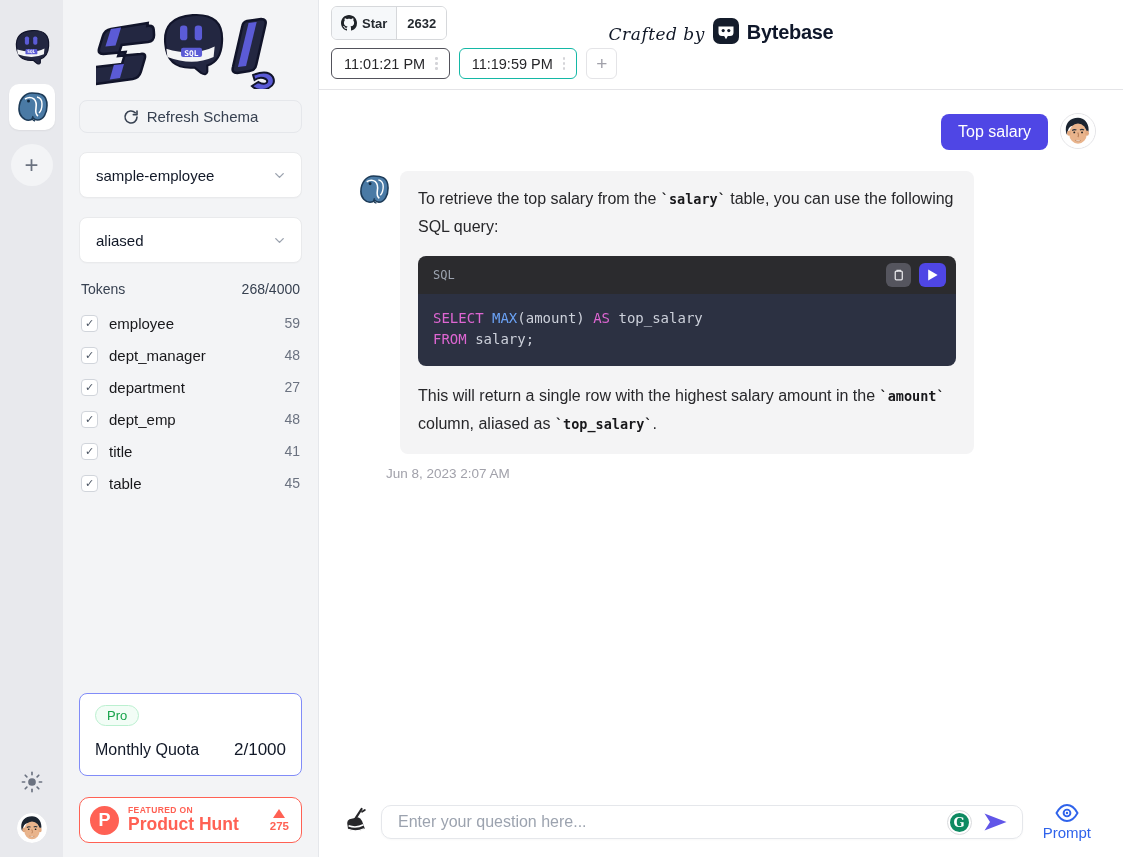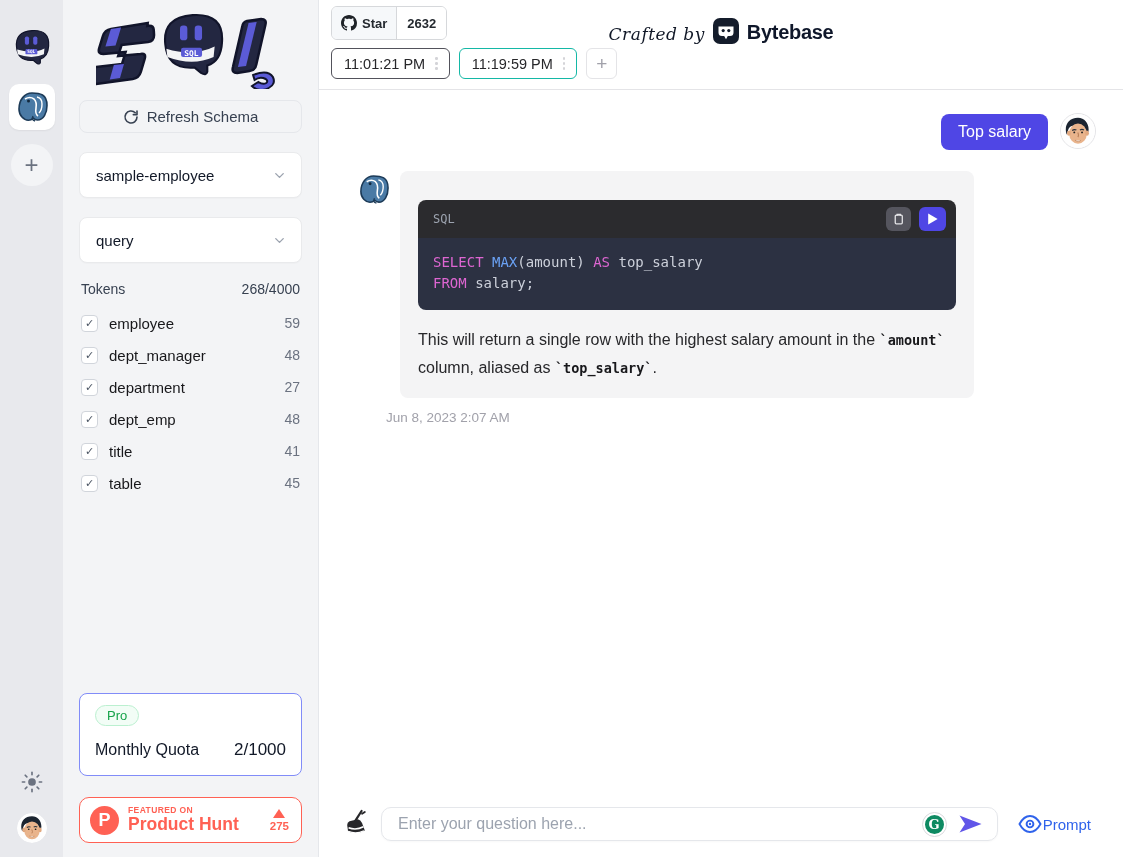--- a/index.html
+++ b/index.html
@@ -76,21 +76,21 @@
   .tok-kw { color:#de66d2; } .tok-fn { color:#6ba2f5;text-align:center; } .tok-pl { color:#ccd0da; }
   .timestamp { font-size:13.5px; color:#a1a1aa; margin:12px 0 0 43px; }
 
   .composer { display:flex; align-items:center; padding:0 18px 16px 24px; gap:10px; }
   .broom { width:26px; height:30px; flex-shrink:0; cursor:pointer; margin-right:2px; }
   .input-wrap { flex:1; height:34px; border:1px solid #e5e7eb; border-radius:10px; display:flex; align-items:center; padding:0 12px 0 16px; gap:10px; box-shadow:0 1px 2px rgba(0,0,0,.03); }
   .q-input { flex:1; border:none; outline:none; font-size:16px; color:#111827; font-family:inherit; background:transparent; }
   .q-input::placeholder { color:#9ca3af; }
   .gram { width:23px; height:23px; border-radius:50%; background:#0e8a62; border:2px solid #fff; outline:1px solid #d9dadd; color:#fff; font-size:13px; font-weight:bold; display:flex; align-items:center; justify-content:center; font-family:"DejaVu Serif", serif; cursor:pointer; flex-shrink:0; }
   .send-btn { background:none; border:none; cursor:pointer; display:flex; padding:2px; }
-  .prompt-btn { display:flex; align-items:center; gap:1px; background:none; border:none; color:#2f63eb; cursor:pointer; padding:0 14px 0 10px; font-family:inherit; }
+  .prompt-btn { display:flex; flex-direction:column; align-items:center; gap:1px; background:none; border:none; color:#2f63eb; cursor:pointer; padding:0 14px 0 10px; font-family:inherit; }
   .prompt-label { font-size:15px; color:#2f63eb; }
 </style>
 </head>
 <body>
 
 <svg width="0" height="0" style="position:absolute">
   <defs>
     <g id="bot-head">
       <path d="M6 30 q-3 -26 26 -28 q30 -2 28 26 q-1 18 -14 22 l0 6 q-1 4 -6 1 l-6 -5 q-26 2 -28 -22z" fill="#232741" stroke="#11142a" stroke-width="2"></path>
       <rect x="20" y="12" width="7" height="14" rx="3" fill="#5b5bd6"></rect>
@@ -189,21 +189,21 @@
   </button>
 
   <div class="select">
     <span>sample-employee</span>
     <svg width="15" height="15" viewBox="0 0 24 24" fill="none" stroke="#9ca3af" stroke-width="2.2" stroke-linecap="round" stroke-linejoin="round">
         <polyline points="6 9 12 15 18 9"></polyline>
       </svg>
   </div>
 
   <div class="select">
-    <span>query</span>
+    <span>aliased</span>
     <svg width="15" height="15" viewBox="0 0 24 24" fill="none" stroke="#9ca3af" stroke-width="2.2" stroke-linecap="round" stroke-linejoin="round">
         <polyline points="6 9 12 15 18 9"></polyline>
       </svg>
   </div>
 
   <div class="tokens-head">
     <span>Tokens</span>
     <span>268/4000</span>
   </div>
 
@@ -317,20 +317,21 @@
             <use href="#cartoon-face"></use>
           </svg>
       </div>
     </div>
 
     <div class="msg-bot">
       <svg class="avatar-bot" viewBox="0 0 34 34">
           <use href="#pg-elephant"></use>
         </svg>
       <div class="bubble-bot">
+        <p><span>To retrieve the top salary from the </span><span class="inline-code">`salary`</span><span> table, you can use the following SQL query:</span></p>
 
         <div class="codeblock">
           <div class="code-head">
             <span class="code-lang">SQL</span>
             <span class="code-actions">
               <button class="btn-copy">
                 <svg width="13" height="14" viewBox="0 0 24 24" fill="none" stroke="#e4e4e7" stroke-width="2.4">
                   <rect x="6" y="5" width="13" height="16" rx="2"></rect>
                   <path d="M9.5 5 V3.5 h6 V5" stroke-linecap="round"></path>
                 </svg>

